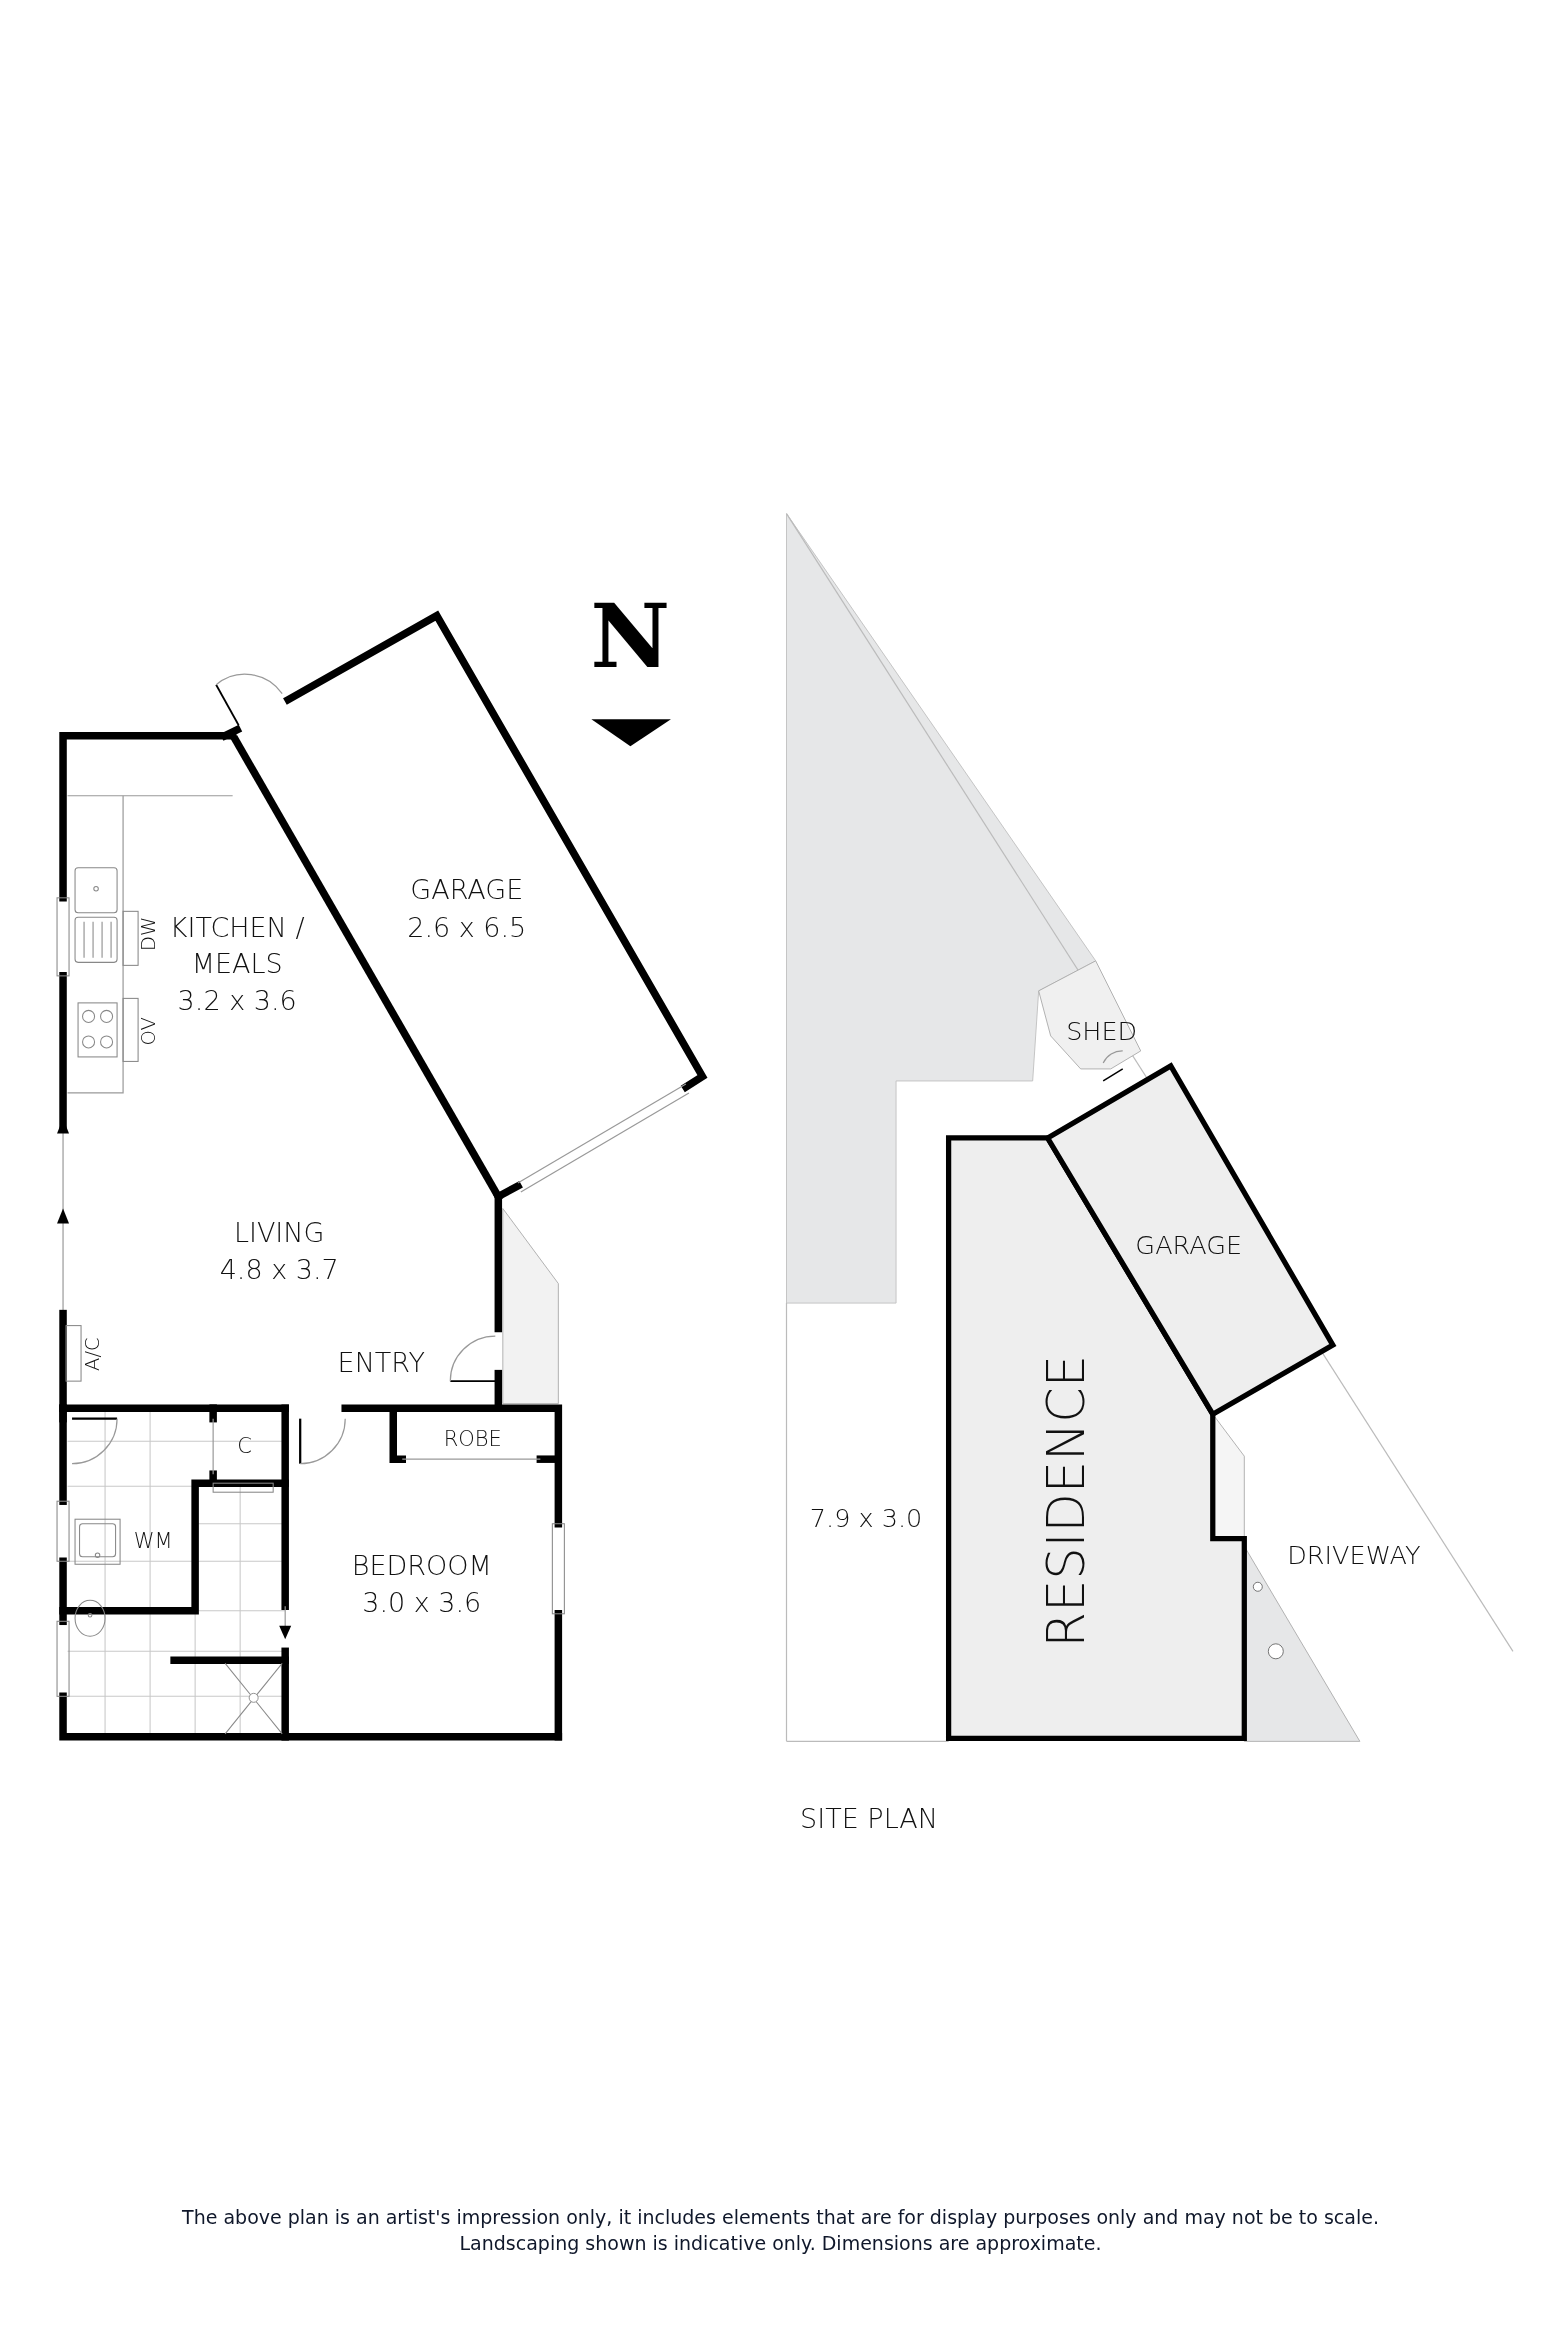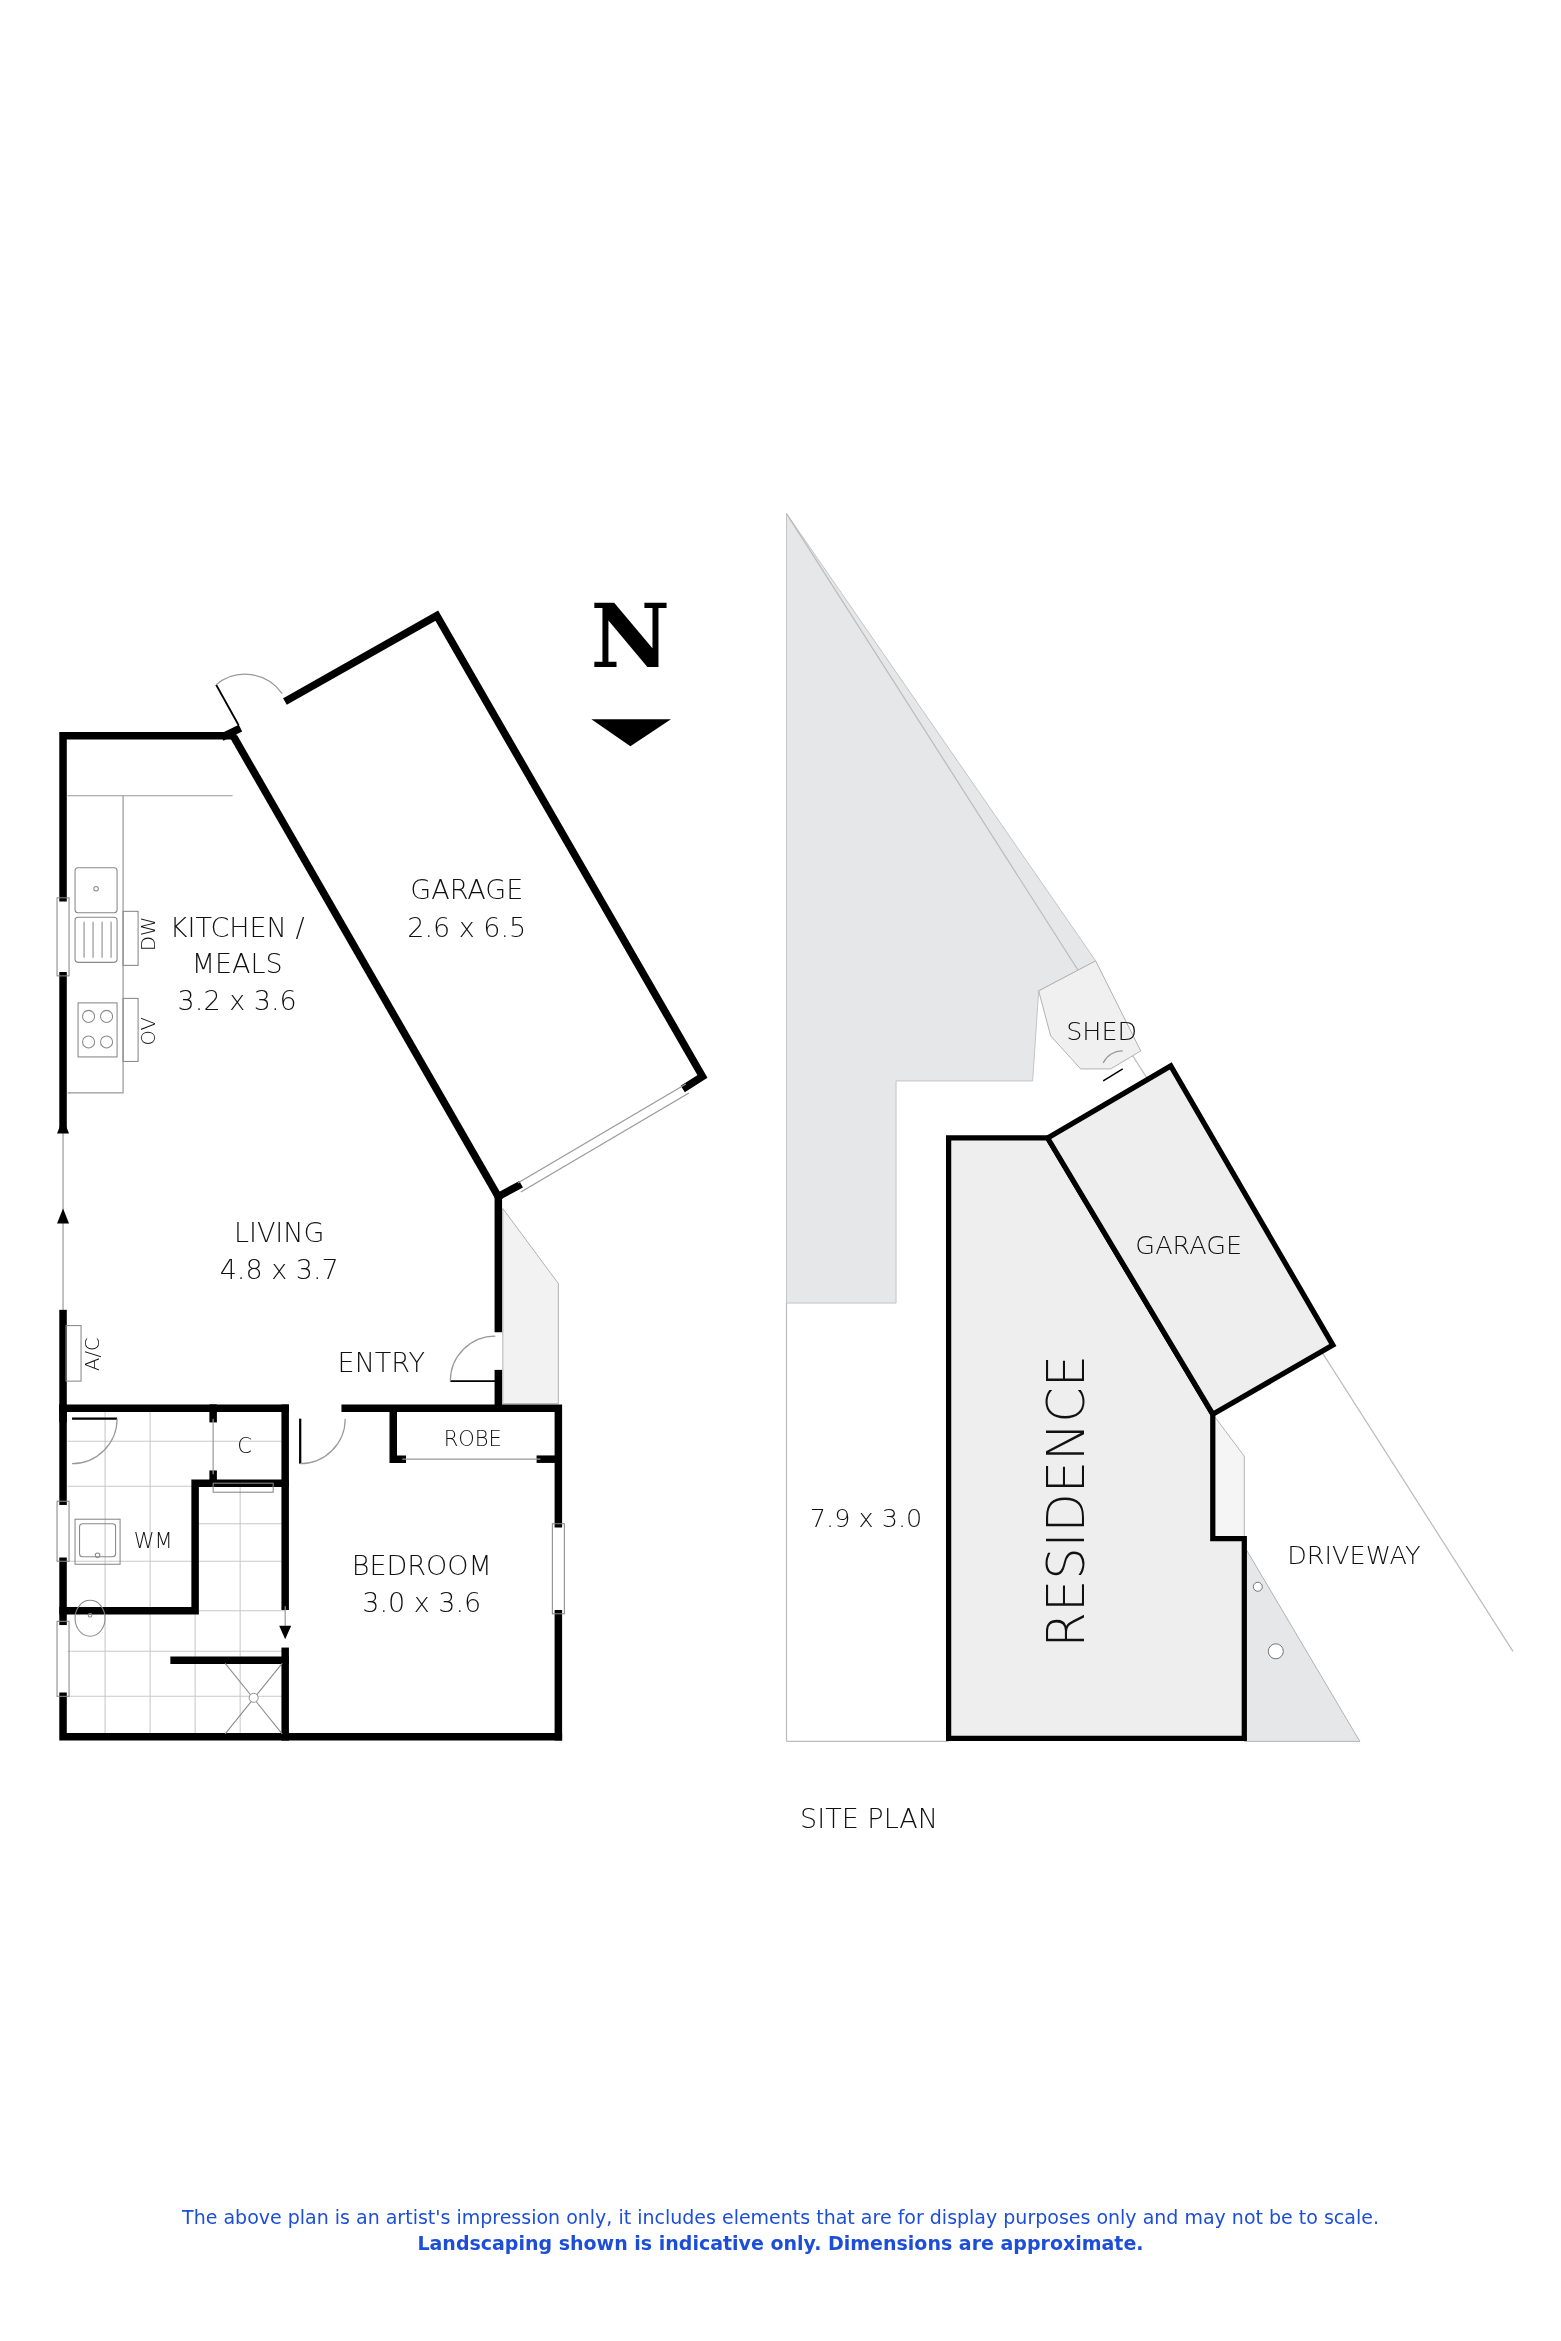--- a/index.html
+++ b/index.html
@@ -4,21 +4,21 @@
 <style>
   html, body { margin: 0; padding: 0; background: #ffffff; }
   body { width: 1561px; height: 2342px; position: relative; overflow: hidden; font-family: "Liberation Sans", "DejaVu Sans", sans-serif; }
   svg.plan { position: absolute; left: 0; top: 0; width: 1561px; height: 2342px; }
   .lbl { font-family: "DejaVu Sans", "Liberation Sans", sans-serif; fill: #111; font-weight: 300; }
   .north { font-family: "DejaVu Serif", "Liberation Serif", serif; font-weight: bold; fill: #000; }
   .wall { stroke: #000; stroke-width: 5; fill: none; stroke-linecap: square; }
   .thin { stroke: #999; stroke-width: 0.8; fill: none; }
   .fix { stroke: #888; stroke-width: 0.7; fill: none; }
   .tile { stroke: #c8c8c8; stroke-width: 0.7; fill: none; }
-  .footer { position: absolute; left: 0; width: 1561px; text-align: center; font-family: "DejaVu Sans", sans-serif; font-size: 19px; color: #1d4ed8; line-height: 26px; }
+  .footer { position: absolute; left: 0; width: 1561px; text-align: center; font-family: "DejaVu Sans", sans-serif; font-size: 19px; color: #0f172a; line-height: 26px; }
 </style>
 </head>
 <body>
 
 <svg class="plan" viewBox="0 0 1040 1560" xmlns="http://www.w3.org/2000/svg">
 
   <g>
     <text class="north" x="420" y="444" font-size="58" text-anchor="middle">N</text>
     <polygon points="394,479 447,479 420,497" fill="#000"></polygon>
   </g>
@@ -194,14 +194,14 @@
     <text class="lbl" x="734" y="693" font-size="17" text-anchor="middle">SHED</text>
     <text class="lbl" x="792" y="835" font-size="17" text-anchor="middle">GARAGE</text>
     <text class="lbl" font-size="34" text-anchor="middle" transform="translate(722,1000) rotate(-90)">RESIDENCE</text>
     <text class="lbl" x="577" y="1017" font-size="17" text-anchor="middle">7.9 x 3.0</text>
     <text class="lbl" x="902" y="1042" font-size="17" text-anchor="middle">DRIVEWAY</text>
     <text class="lbl" x="579" y="1218" font-size="18" text-anchor="middle">SITE PLAN</text>
   </g>
 </svg>
 
 <div class="footer" style="top:2204px;">The above plan is an artist's impression only, it includes elements that are for display purposes only and may not be to scale.</div>
-<div class="footer" style="top:2230px;font-weight:bold;">Landscaping shown is indicative only. Dimensions are approximate.</div>
+<div class="footer" style="top:2230px;">Landscaping shown is indicative only. Dimensions are approximate.</div>
 
 
 </body></html>

